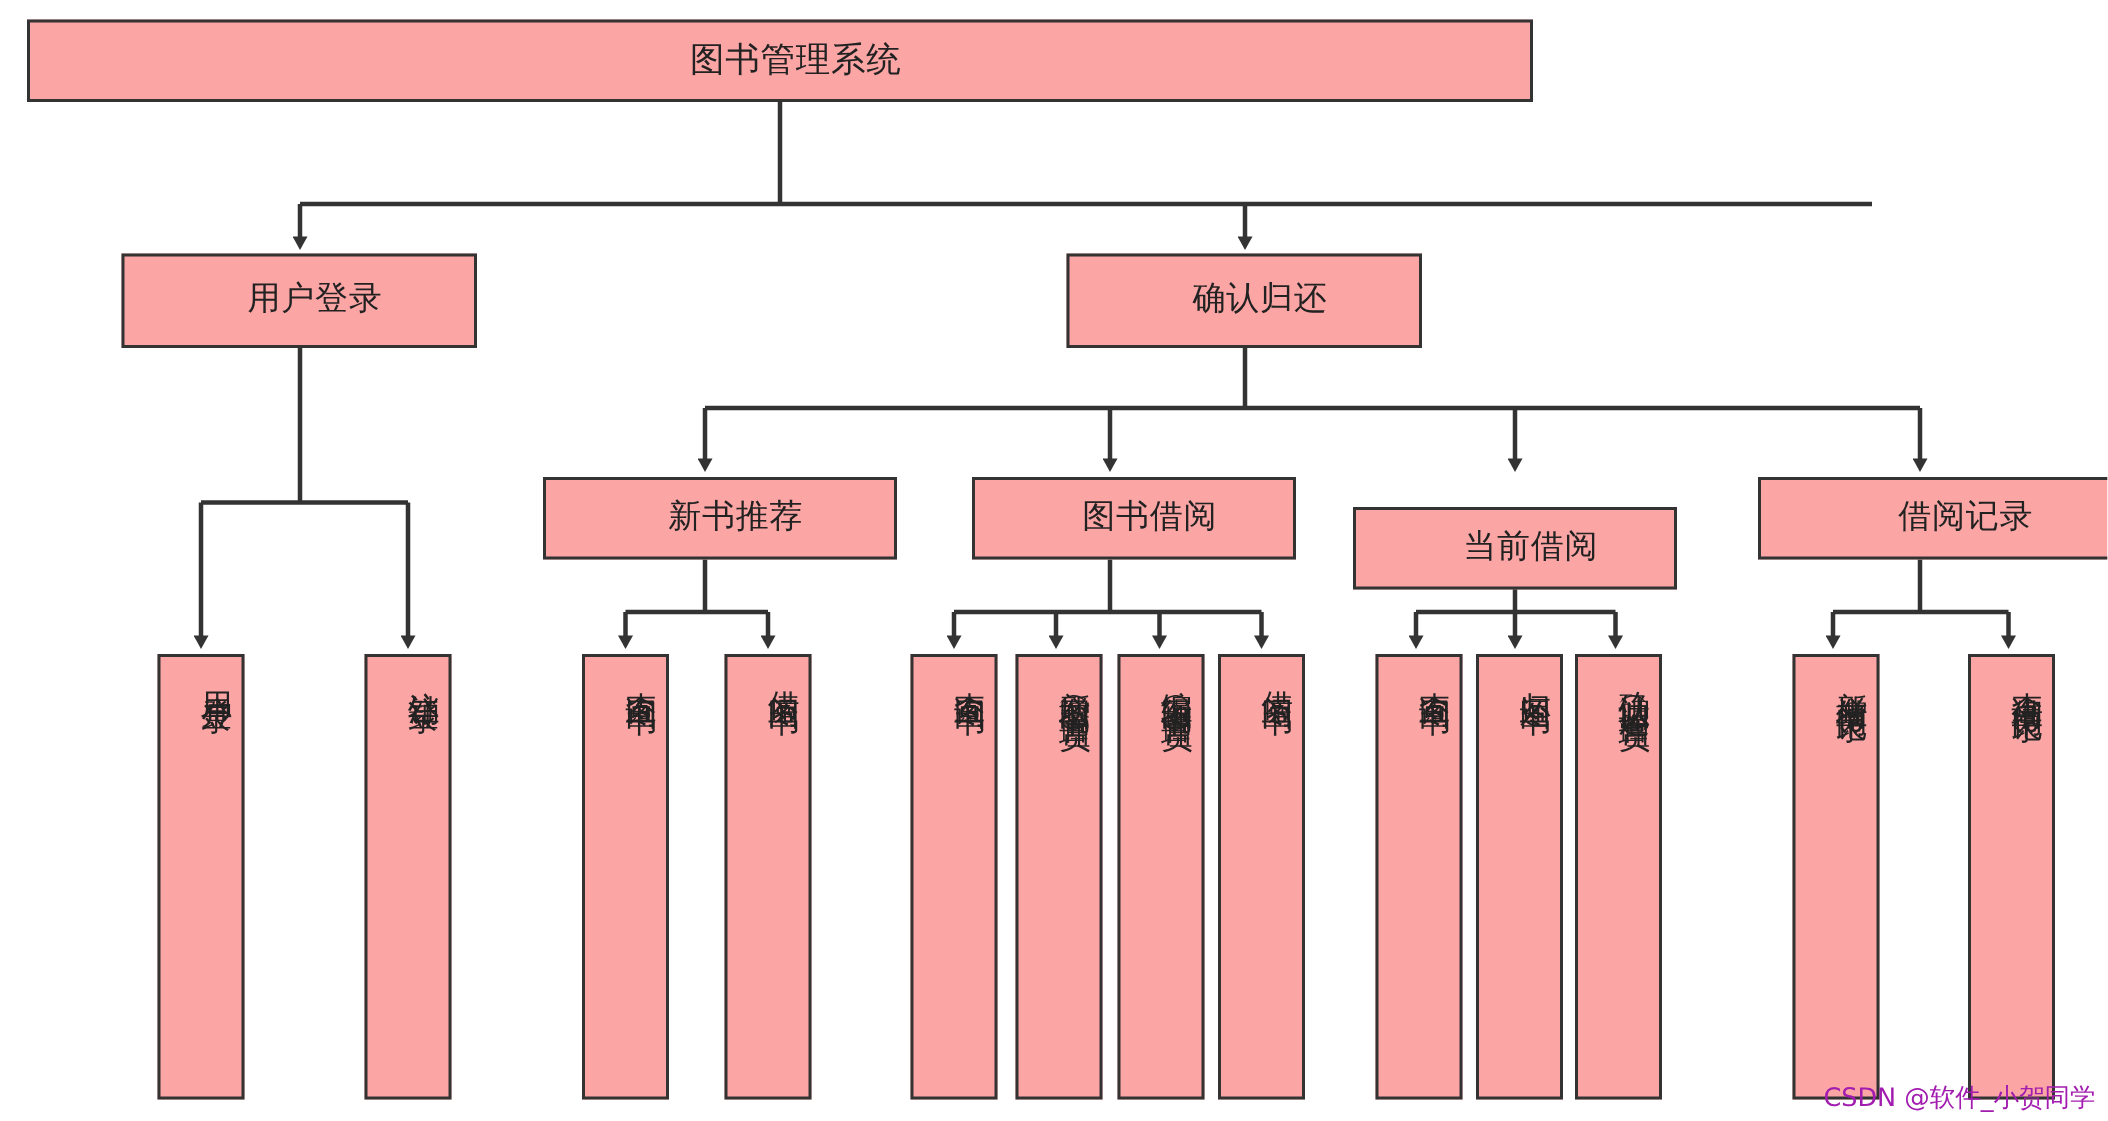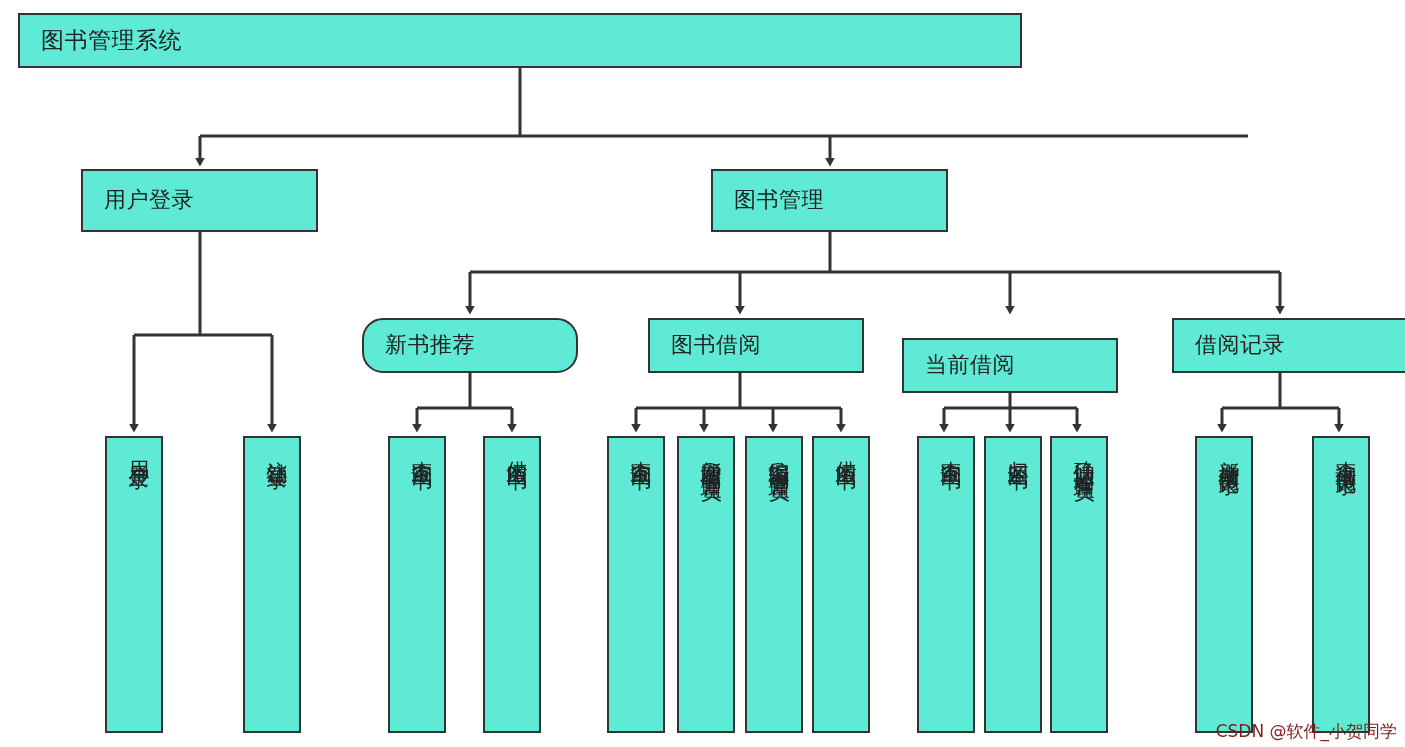--- a/index.html
+++ b/index.html
@@ -22,25 +22,25 @@
     position: absolute;
     left: 0;
     top: 0;
     width: 1405px;
     height: 747px;
     pointer-events: none;
   }
   .node {
     position: absolute;
     box-sizing: border-box;
-    background: #5eead4;
+    background: #fca5a5;
     border: 2px solid #333333;
     display: flex;
     align-items: center;
-    justify-content: flex-start;
+    justify-content: center;
     color: #222222;
     z-index: 2;
     padding-left: 21px;
   }
   .node .label {
     display: block;
     text-align: center;
     line-height: 1.22;
     letter-spacing: 0.5px;
   }
@@ -61,21 +61,21 @@
     font-size: 21px;
     letter-spacing: 3px;
     line-height: 1.05;
     max-height: 100%;
   }
   .watermark {
     position: absolute;
     right: 8px;
     bottom: 4px;
     font-size: 17px;
-    color: #7f1d1d;
+    color: #a21caf;
     white-space: nowrap;
     z-index: 5;
     font-family: "DejaVu Sans", "Liberation Sans", sans-serif;
     text-align: center;
   }
 </style>
 </head>
 <body>
 
 <div id="canvas">
@@ -132,24 +132,24 @@
 
   <div class="node horiz root" style="left:18px; top:13px; width:1004px; height:55px;">
     <span class="label">图书管理系统</span>
   </div>
 
   <div class="node horiz" style="left:81px; top:169px; width:237px; height:63px;">
     <span class="label">用户登录</span>
   </div>
 
   <div class="node horiz" style="left:711px; top:169px; width:237px; height:63px;">
-    <span class="label">图书管理</span>
-  </div>
-
-  <div class="node horiz" style="left:362px; top:318px; width:216px; height:55px;border-radius:21px;">
+    <span class="label">确认归还</span>
+  </div>
+
+  <div class="node horiz" style="left:362px; top:318px; width:236px; height:55px;">
     <span class="label">新书推荐</span>
   </div>
 
   <div class="node horiz" style="left:648px; top:318px; width:216px; height:55px;">
     <span class="label">图书借阅</span>
   </div>
 
   <div class="node horiz" style="left:902px; top:318px; width:216px; height:55px;margin-top:20px;">
     <span class="label">当前借阅</span>
   </div>

